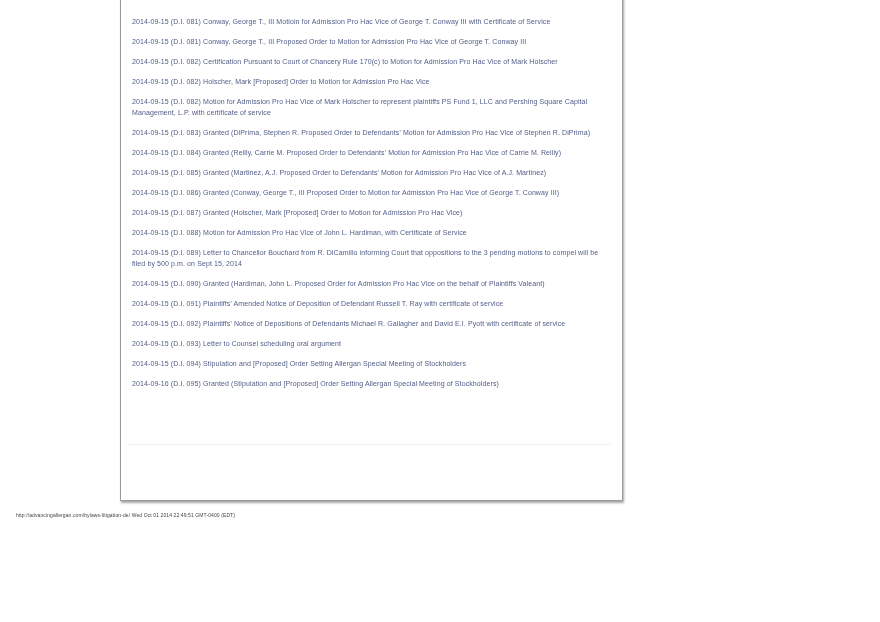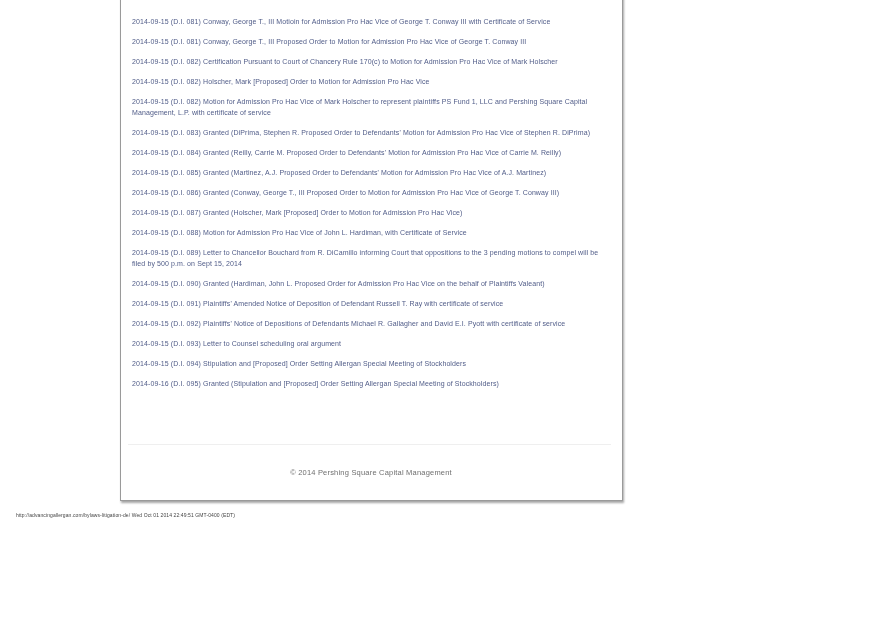--- a/index.html
+++ b/index.html
@@ -86,17 +86,16 @@
     <a class="entry">2014-09-15 (D.I. 089) Letter to Chancellor Bouchard from R. DiCamillo informing Court that oppositions to the 3 pending motions to compel will be filed by 500 p.m. on Sept 15, 2014</a>
     <a class="entry">2014-09-15 (D.I. 090) Granted (Hardiman, John L. Proposed Order for Admission Pro Hac Vice on the behalf of Plaintiffs Valeant)</a>
     <a class="entry">2014-09-15 (D.I. 091) Plaintiffs' Amended Notice of Deposition of Defendant Russell T. Ray with certificate of service</a>
     <a class="entry">2014-09-15 (D.I. 092) Plaintiffs' Notice of Depositions of Defendants Michael R. Gallagher and David E.I. Pyott with certificate of service</a>
     <a class="entry">2014-09-15 (D.I. 093) Letter to Counsel scheduling oral argument</a>
     <a class="entry">2014-09-15 (D.I. 094) Stipulation and [Proposed] Order Setting Allergan Special Meeting of Stockholders</a>
     <a class="entry">2014-09-16 (D.I. 095) Granted (Stipulation and [Proposed] Order Setting Allergan Special Meeting of Stockholders)</a>
 
     <div class="divider"></div>
 
-    <div class="card-footer">© 2014 Pershing Square Capital Management</div>
   </div>
 </div>
 
 <div class="print-info">http://advancingallergan.com/bylaws-litigation-de/ Wed Oct 01 2014 22:49:51 GMT-0400 (EDT)</div>
 
 </body></html>

